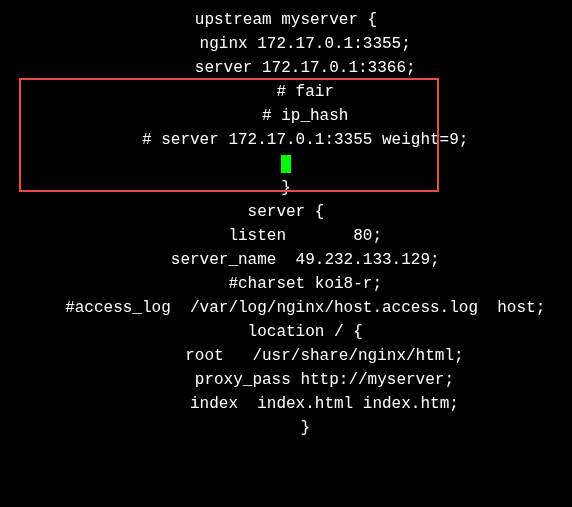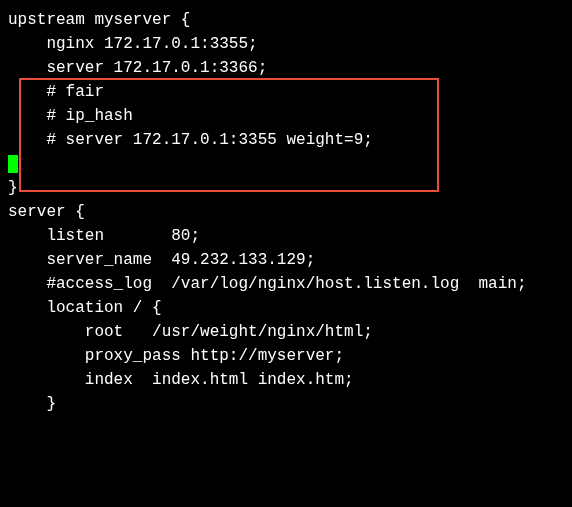--- a/index.html
+++ b/index.html
@@ -1,18 +1,19 @@
 <!DOCTYPE html>
 <html><head>
   <meta charset="utf-8">
   <style>
     * {
       margin: 0;
       padding: 0;
       box-sizing: border-box;
+      text-align: center;
     }
     body {
       background: #000;
       color: #fff;
       font-family: 'Courier New', monospace;
       font-size: 16px;
       line-height: 1.5;
       padding: 8px;
       width: 572px;
       height: 507px;
@@ -48,22 +49,23 @@
   <div class="line">    # fair</div>
   <div class="line">    # ip_hash</div>
   <div class="line">    # server 172.17.0.1:3355 weight=9;</div>
   <div class="line"><span class="cursor"></span></div>
   <div class="line">}</div>
   <div class="line"></div>
   <div class="line">server {</div>
   <div class="line">    listen       80;</div>
   <div class="line">    server_name  49.232.133.129;</div>
   <div class="line"></div>
-  <div class="line">    #access_log  /var/log/nginx/host.listen.log  main;</div>
+  <div class="line">    #charset koi8-r;</div>
+  <div class="line">    #access_log  /var/log/nginx/host.access.log  host;</div>
   <div class="line"></div>
   <div class="line">    location / {</div>
-  <div class="line">        root   /usr/weight/nginx/html;</div>
+  <div class="line">        root   /usr/share/nginx/html;</div>
   <div class="line">        proxy_pass http://myserver;</div>
   <div class="line">        index  index.html index.htm;</div>
   <div class="line">    }</div>
 </div>
 
 <div class="highlight-box"></div>
 
 </body></html>

